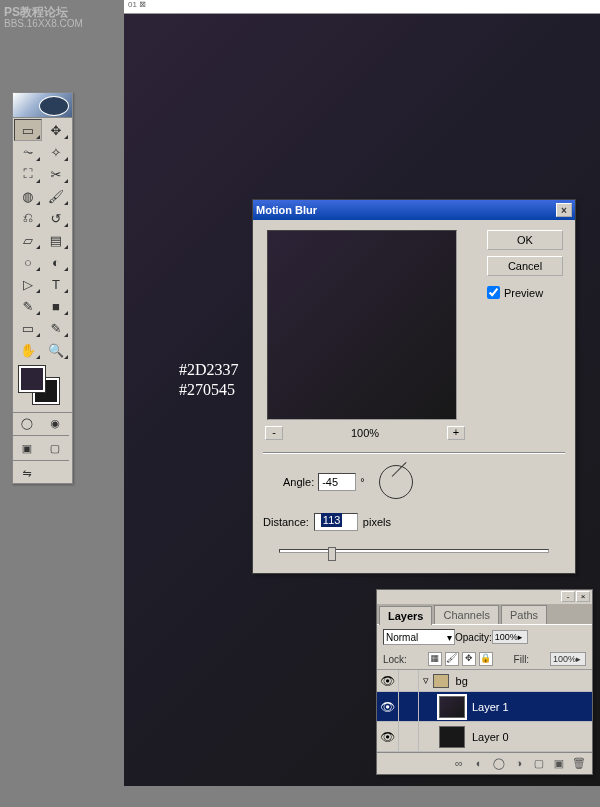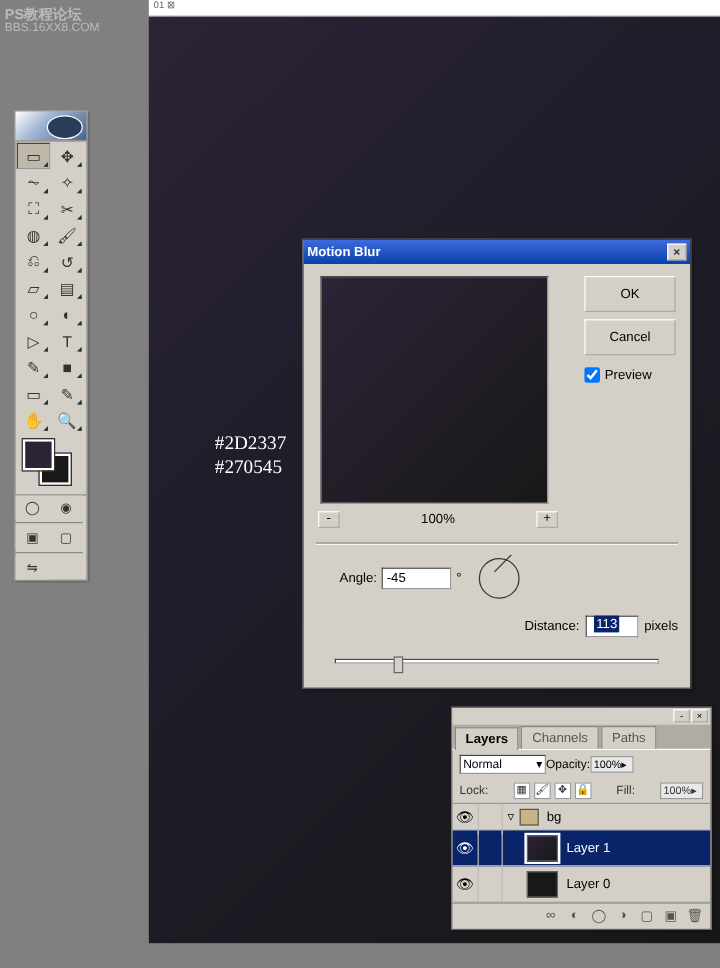--- a/index.html
+++ b/index.html
@@ -30,30 +30,30 @@
 .tb-footer{display:flex;flex-wrap:wrap;border-top:1px solid #888;margin-top:2px}
 .tb-f{width:28px;height:20px;display:flex;align-items:center;justify-content:center;font-size:11px;color:#333}
 .tb-sep{width:56px;height:1px;background:#888;margin:2px 0}
 
 .dialog{position:absolute;top:199px;left:252px;width:324px;background:#d4d0c8;border:1px solid #404040;box-shadow:2px 2px 4px rgba(0,0,0,.3);z-index:10}
 .dlg-title{height:20px;background:linear-gradient(#3d6add,#0842a9);color:#fff;display:flex;align-items:center;justify-content:space-between;padding:0 3px;font-weight:bold;font-size:11px}
 .dlg-close{width:16px;height:14px;background:#d4d0c8;border:1px outset #fff;color:#333;display:flex;align-items:center;justify-content:center;font-size:10px;font-weight:bold;cursor:pointer}
 .dlg-body{padding:10px;position:relative}
 .preview-img{width:190px;height:190px;background:linear-gradient(135deg,#2d2337,#181818);border:1px inset #999;margin-left:4px}
 .dlg-right{position:absolute;top:10px;right:12px;width:76px}
-.dlg-btn{display:block;width:100%;height:30px;background:#d4d0c8;border:1px outset #fff;margin-bottom:6px;cursor:pointer;font-size:11px}
+.dlg-btn{display:block;width:100%;height:20px;background:#d4d0c8;border:1px outset #fff;margin-bottom:6px;cursor:pointer;font-size:11px}
 .chk{margin-top:10px;display:flex;align-items:center;gap:4px}
 .pct-row{display:flex;align-items:center;justify-content:space-between;width:200px;margin:6px 0 12px 2px}
 .pct-btn{width:18px;height:14px;border:1px outset #fff;background:#d4d0c8;font-size:11px;line-height:10px;text-align:center}
 .sep{height:1px;background:#888;box-shadow:0 1px 0 #fff;margin:6px 0 12px}
 .angle-row{display:flex;align-items:center;gap:4px;margin-bottom:14px;margin-left:20px}
-.num-input{width:58px;height:18px;border:1px inset #999;background:#fff;font-size:11px;padding:0 3px}
+.num-input{width:38px;height:18px;border:1px inset #999;background:#fff;font-size:11px;padding:0 3px}
 .angle-dial{width:34px;height:34px;border:1px solid #333;border-radius:50%;margin-left:10px;position:relative}
 .angle-dial::after{content:"";position:absolute;width:20px;height:1px;background:#333;top:30%;left:40%;transform:rotate(-45deg);transform-origin:left}
-.dist-row{display:flex;align-items:center;gap:5px;justify-content:flex-end;margin-bottom:18px}
+.dist-row{display:flex;align-items:center;gap:5px;justify-content:flex-start;margin-bottom:18px}
 .dist-input{width:44px;height:18px;border:1px inset #999;background:#fff;font-size:11px;padding:0 6px}
 .dist-input .sel{background:#0a246a;color:#fff;padding:1px 2px}
 .slider{height:4px;background:#fff;border:1px inset #999;margin:4px 16px 10px;position:relative}
 .slider-thumb{position:absolute;top:-3px;left:18%;width:8px;height:14px;background:#d4d0c8;border:1px solid #666}
 
 .layers{position:absolute;top:589px;left:376px;width:217px;background:#d4d0c8;border:1px solid #666;box-shadow:2px 2px 4px rgba(0,0,0,.3);z-index:5}
 .lay-top{height:14px;display:flex;justify-content:flex-end;gap:1px;padding:1px 2px;background:#d4d0c8}
 .mini-btn{width:14px;height:11px;border:1px outset #fff;background:#d4d0c8;font-size:8px;text-align:center}
 .tab-row{display:flex;background:#b0aca4;height:20px;align-items:flex-end}
 .tab{padding:3px 8px;font-size:11px;color:#555;border:1px solid #888;border-bottom:none;background:#d4d0c8;margin-left:2px}

